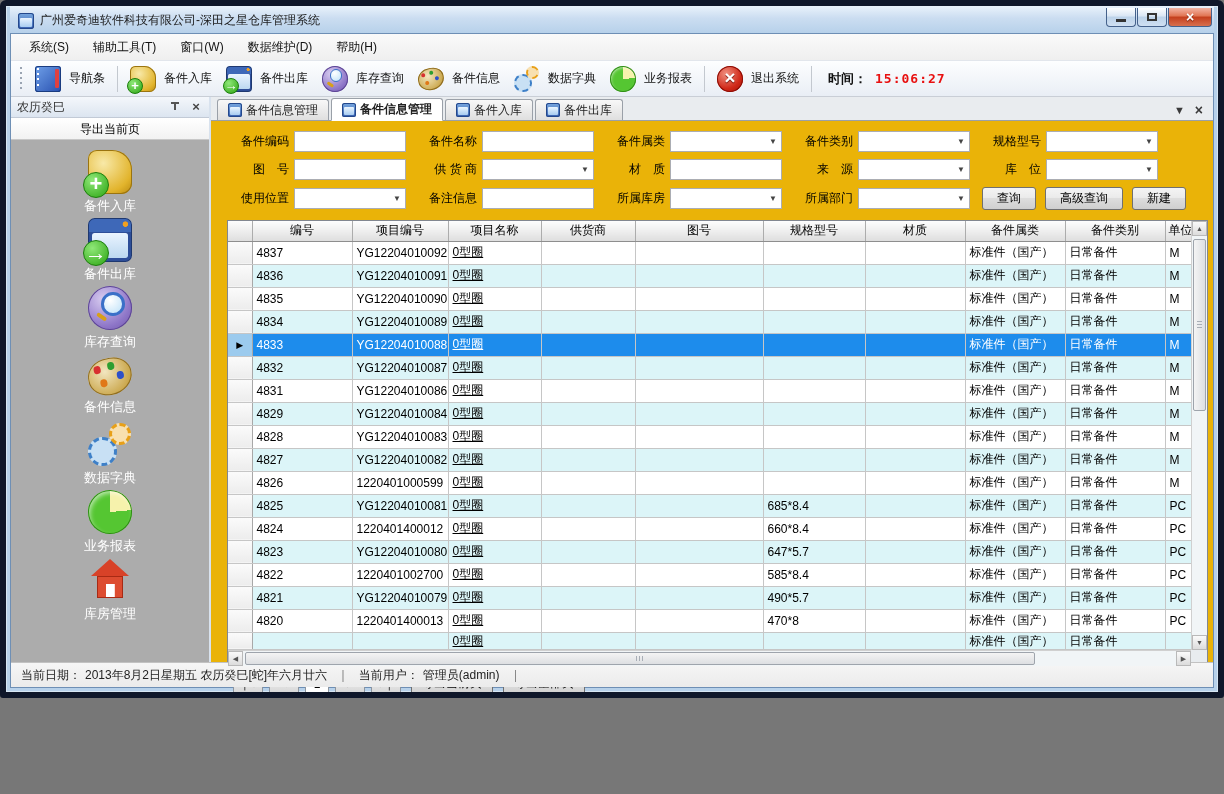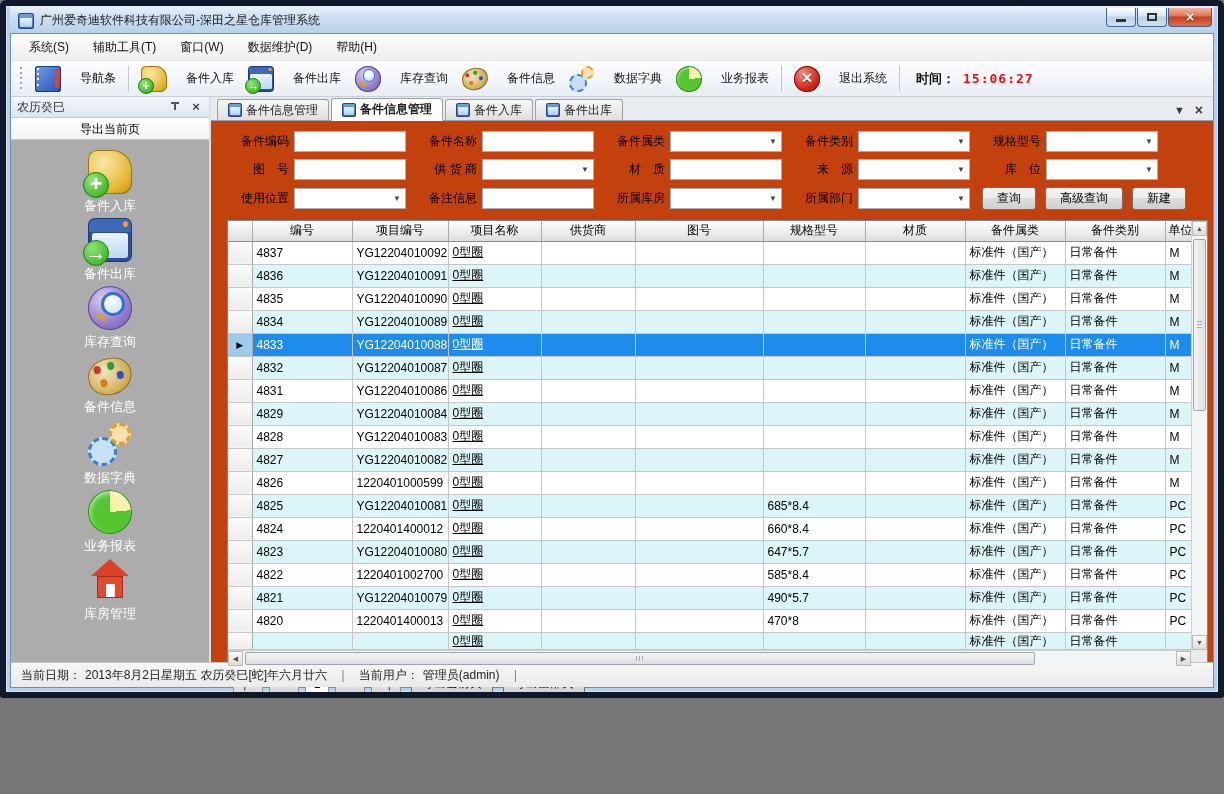--- a/index.html
+++ b/index.html
@@ -67,42 +67,42 @@
     background:linear-gradient(#fff,#fff) no-repeat 50% 100% / .2em .32em,#DD4C30;box-shadow:inset 0 0 0 1px #A82A14;}
   
   .client{flex:1;display:flex;flex-direction:column;background:#F0F0F0;border:1px solid #6E8FB5;min-height:0;}
   .menubar{height:26px;background:linear-gradient(#FAFAFA,#EFEFEF);display:flex;align-items:center;
     padding-left:6px;font-size:12px;flex:0 0 auto;}
   .menu-item{padding:4px 12px;color:#111;}
   .toolbar{height:37px;background:linear-gradient(#FDFEFF,#E9EEF5);border-top:1px solid #E2E6EC;
     border-bottom:1px solid #C9CED6;display:flex;align-items:center;padding:0 4px;flex:0 0 auto;}
   .tb-grip{width:5px;height:24px;margin:0 4px;
     background:repeating-linear-gradient(#9AA4B2 0 2px,transparent 2px 5px);background-size:2px 100%;background-repeat:no-repeat;background-position:1px 0;}
-  .tb-item{display:flex;align-items:center;gap:19px;padding:3px 7px;font-size:12px;color:#111;border-radius:3px;}
+  .tb-item{display:flex;align-items:center;gap:8px;padding:3px 7px;font-size:12px;color:#111;border-radius:3px;}
   .tb-sep{width:1px;height:26px;background:#C3C8CF;margin:0 5px;}
   .tb-time{display:flex;align-items:center;font-size:13px;margin-left:4px;}
   .tb-time-label{color:#111;font-weight:bold;margin-left:7px;}
   .tb-time-value{color:#E81010;font-weight:bold;font-family:"DejaVu Sans Mono","Liberation Mono",monospace;margin-left:8px;letter-spacing:1px;}
   
   .main{flex:1;display:flex;min-height:0;}
   .sidebar{width:200px;flex:0 0 auto;display:flex;flex-direction:column;border-right:2px solid #D8E2EE;background:#ACACAC;}
   .sb-titlebar{height:21px;background:linear-gradient(#F4F7FB,#DCE5F0);border-bottom:1px solid #C2CAD6;
     display:flex;align-items:center;font-size:12px;color:#333;padding:0 6px;flex:0 0 auto;}
   .sb-title{flex:1;}
   .pin-icon{position:relative;width:12px;height:12px;margin-right:8px;}
   .pin-icon::before{content:"";position:absolute;left:5px;top:1px;width:2px;height:8px;background:#555;}
   .pin-icon::after{content:"";position:absolute;left:2px;top:1px;width:8px;height:2px;background:#555;}
   .sb-close{width:14px;height:14px;color:#444;font-size:13px;line-height:13px;text-align:center;font-weight:bold;}
   .sb-group{height:22px;background:linear-gradient(#FFFFFF,#F2F2F2);border-bottom:1px solid #C8C8C8;
     text-align:center;font-size:12px;color:#000;line-height:22px;flex:0 0 auto;}
   .sb-body{flex:1;padding-top:10px;display:flex;flex-direction:column;align-items:center;gap:0;overflow:hidden;}
   .sb-item{width:120px;height:68px;display:flex;flex-direction:column;align-items:center;justify-content:flex-start;gap:3px;}
   .sb-label{font-size:13px;color:#FFFFFF;}
   
-  .content{flex:1;display:flex;flex-direction:column;min-width:0;background:#c2410c;}
+  .content{flex:1;display:flex;flex-direction:column;min-width:0;background:#eab308;}
   .tabbar{height:24px;background:#E9ECEF;display:flex;align-items:flex-end;padding:2px 4px 0 6px;flex:0 0 auto;border-bottom:1px solid #9AA0A8;}
   .tabs{display:flex;flex:1;gap:2px;align-items:flex-end;}
   .tab{display:flex;align-items:center;gap:4px;height:21px;padding:0 10px;font-size:12px;color:#222;
     background:linear-gradient(#F8F8F8,#DFDFDF);border:1px solid #9AA0A8;border-bottom:none;border-radius:3px 3px 0 0;}
   .tab.active{background:#FFFFFF;font-weight:bold;height:23px;margin-bottom:-1px;border-bottom:1px solid #fff;}
   .tab-ctrls{display:flex;align-items:center;gap:10px;padding:0 6px 4px 6px;}
   .tc-btn{color:#3A3A3A;font-size:11px;line-height:11px;}
   .tc-btn.x{font-size:14px;font-weight:bold;line-height:12px;}
   .tabpage{flex:1;padding:10px 8px 0 16px;min-height:0;display:flex;flex-direction:column;}
   

